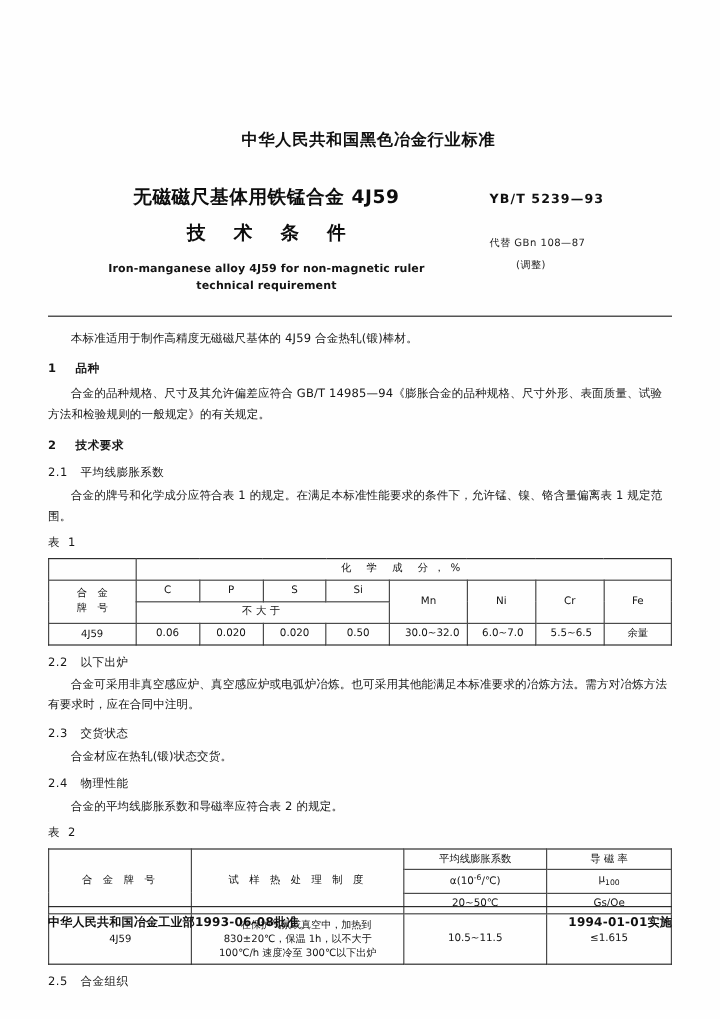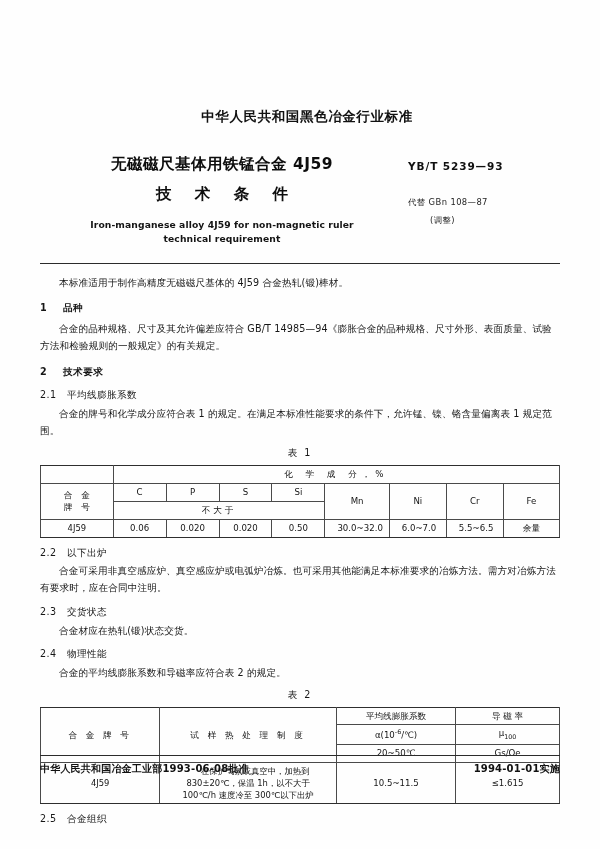--- a/index.html
+++ b/index.html
@@ -131,21 +131,21 @@
   .clause-sub {
     font-weight: normal;
     letter-spacing: 0.4px;
     margin: 7px 0 2px 0;
   }
   .clause-sub .num {
     display: inline-block;
     min-width: 27px;
   }
   .tbl-caption {
-    text-align: center;
+    text-align: left;
     font-size: 9.6px;
     margin: 5px 0 3px 0;
     letter-spacing: 2px;
   }
 
   
   table.std {
     border-collapse: collapse;
     width: 100%;
     font-size: 8.6px;

